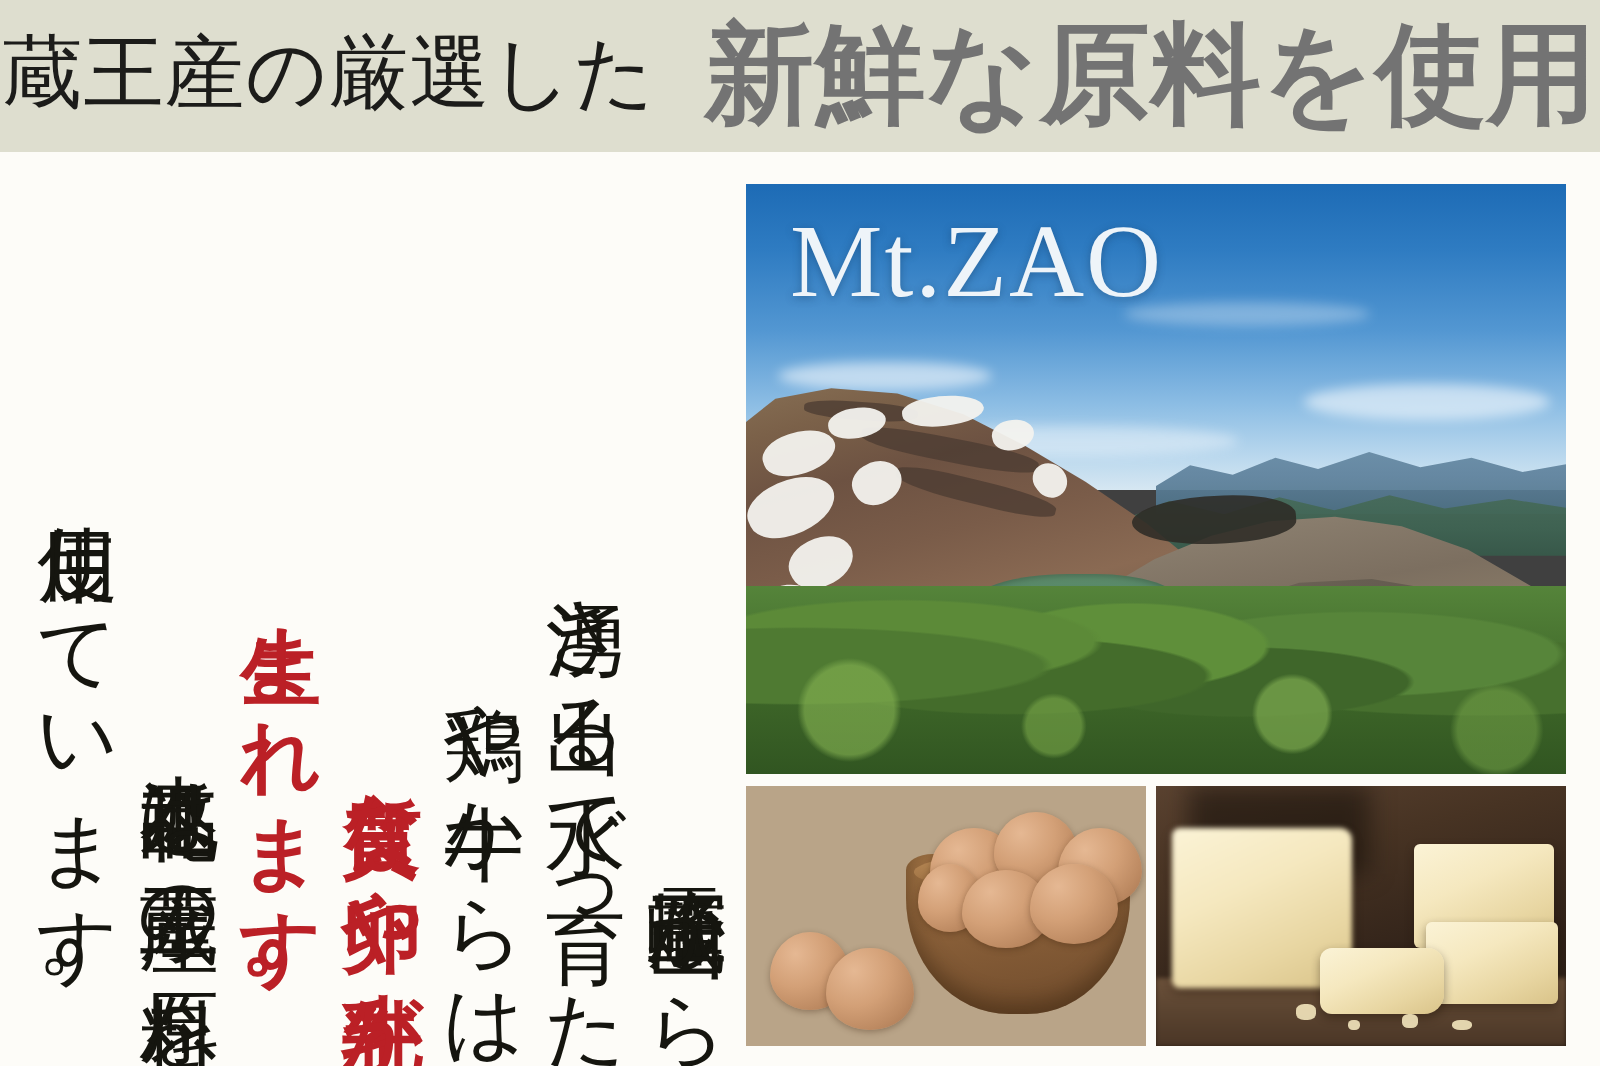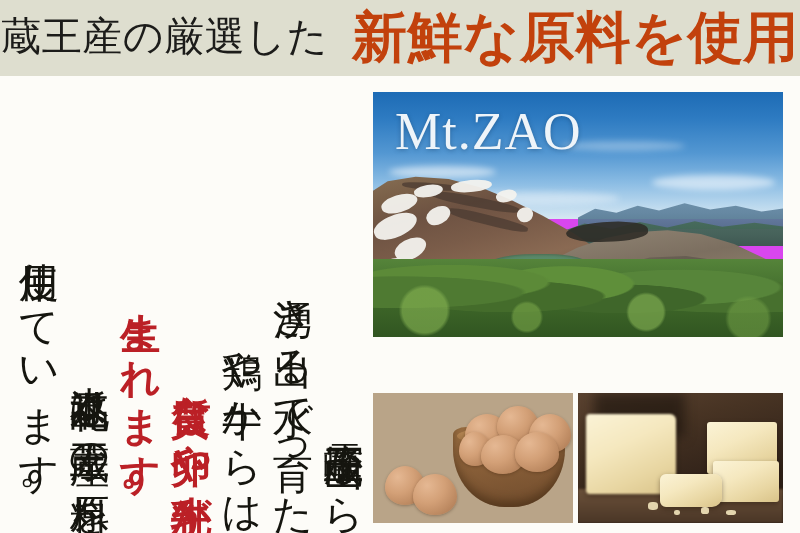--- a/index.html
+++ b/index.html
@@ -43,21 +43,21 @@
     line-height: 1;
     letter-spacing: 0.5px;
     color: #1c1c1a;
     font-weight: 400;
     padding-bottom: 2px;
   }
   #headline-accent {
     font-size: 55px;
     line-height: 1;
     letter-spacing: 0.5px;
-    color: #c2410c;
+    color: #737373;
     font-weight: 600;
     margin-left: 24px;
     padding-bottom: 2px;
   }
 
   
   #vertical-copy {
     position: absolute;
     left: 12px;
     top: 96px;
@@ -84,23 +84,23 @@
     color: #bb2026;
     font-weight: 700;
   }
 
   
   #photo-mtzao {
     position: absolute;
     left: 373px;
     top: 92px;
     width: 410px;
-    height: 245px;
+    height: 295px;
     overflow: hidden;
-    background: #d946ef;
+    background: #404040;
   }
   .sky {
     position: absolute;
     left: 0; top: 0;
     width: 100%; height: 52%;
     background: linear-gradient(180deg,
       #1d6bb5 0%, #2f7cc2 22%, #5397d2 48%,
       #8cbde4 72%, #bcd9ee 90%, #d6e7f2 100%);
   }
   .cloud {

